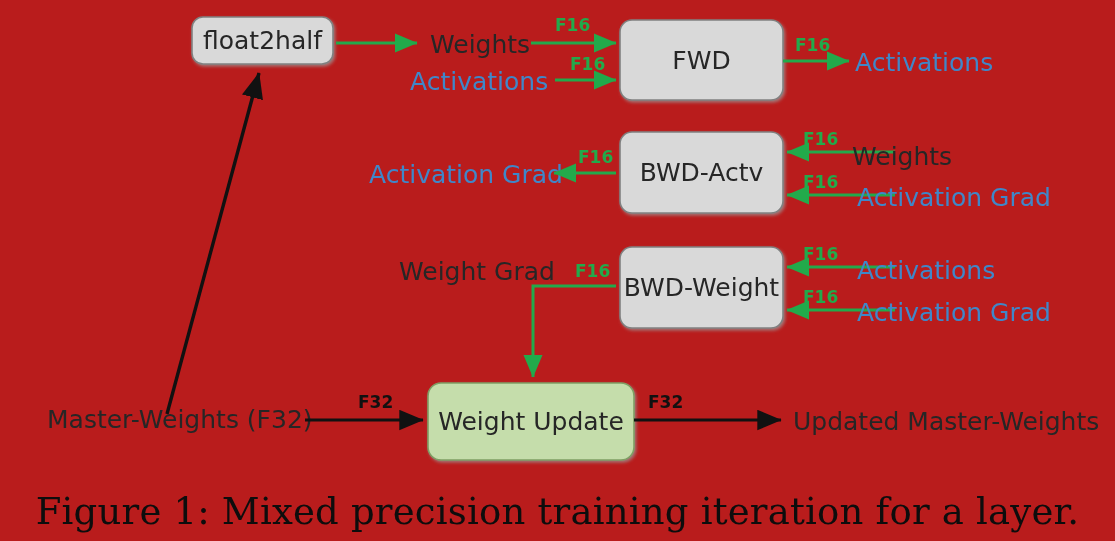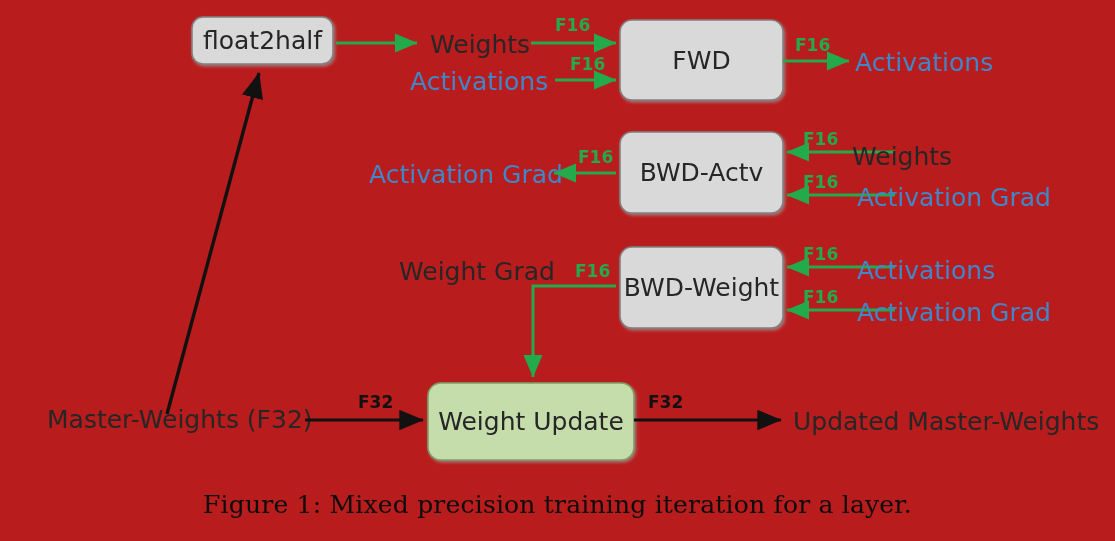--- a/index.html
+++ b/index.html
@@ -42,21 +42,21 @@
   }
   .edge-tag.green { fill: #22aa4b; }
   .edge-tag.black { fill: #111111; }
   .caption {
     position: absolute;
     left: 0;
     top: 490px;
     width: 1115px;
     text-align: center;
     font-family: "DejaVu Serif", "Liberation Serif", serif;
-    font-size: 25px;
+    font-size: 37px;
     color: #0d0d0d;
     letter-spacing: 0.2px;
     white-space: nowrap;
   }
   .watermark {
     position: absolute;
     left: 752px;
     top: 487px;
     font-family: "DejaVu Sans", "Liberation Sans", sans-serif;
     font-size: 20px;

